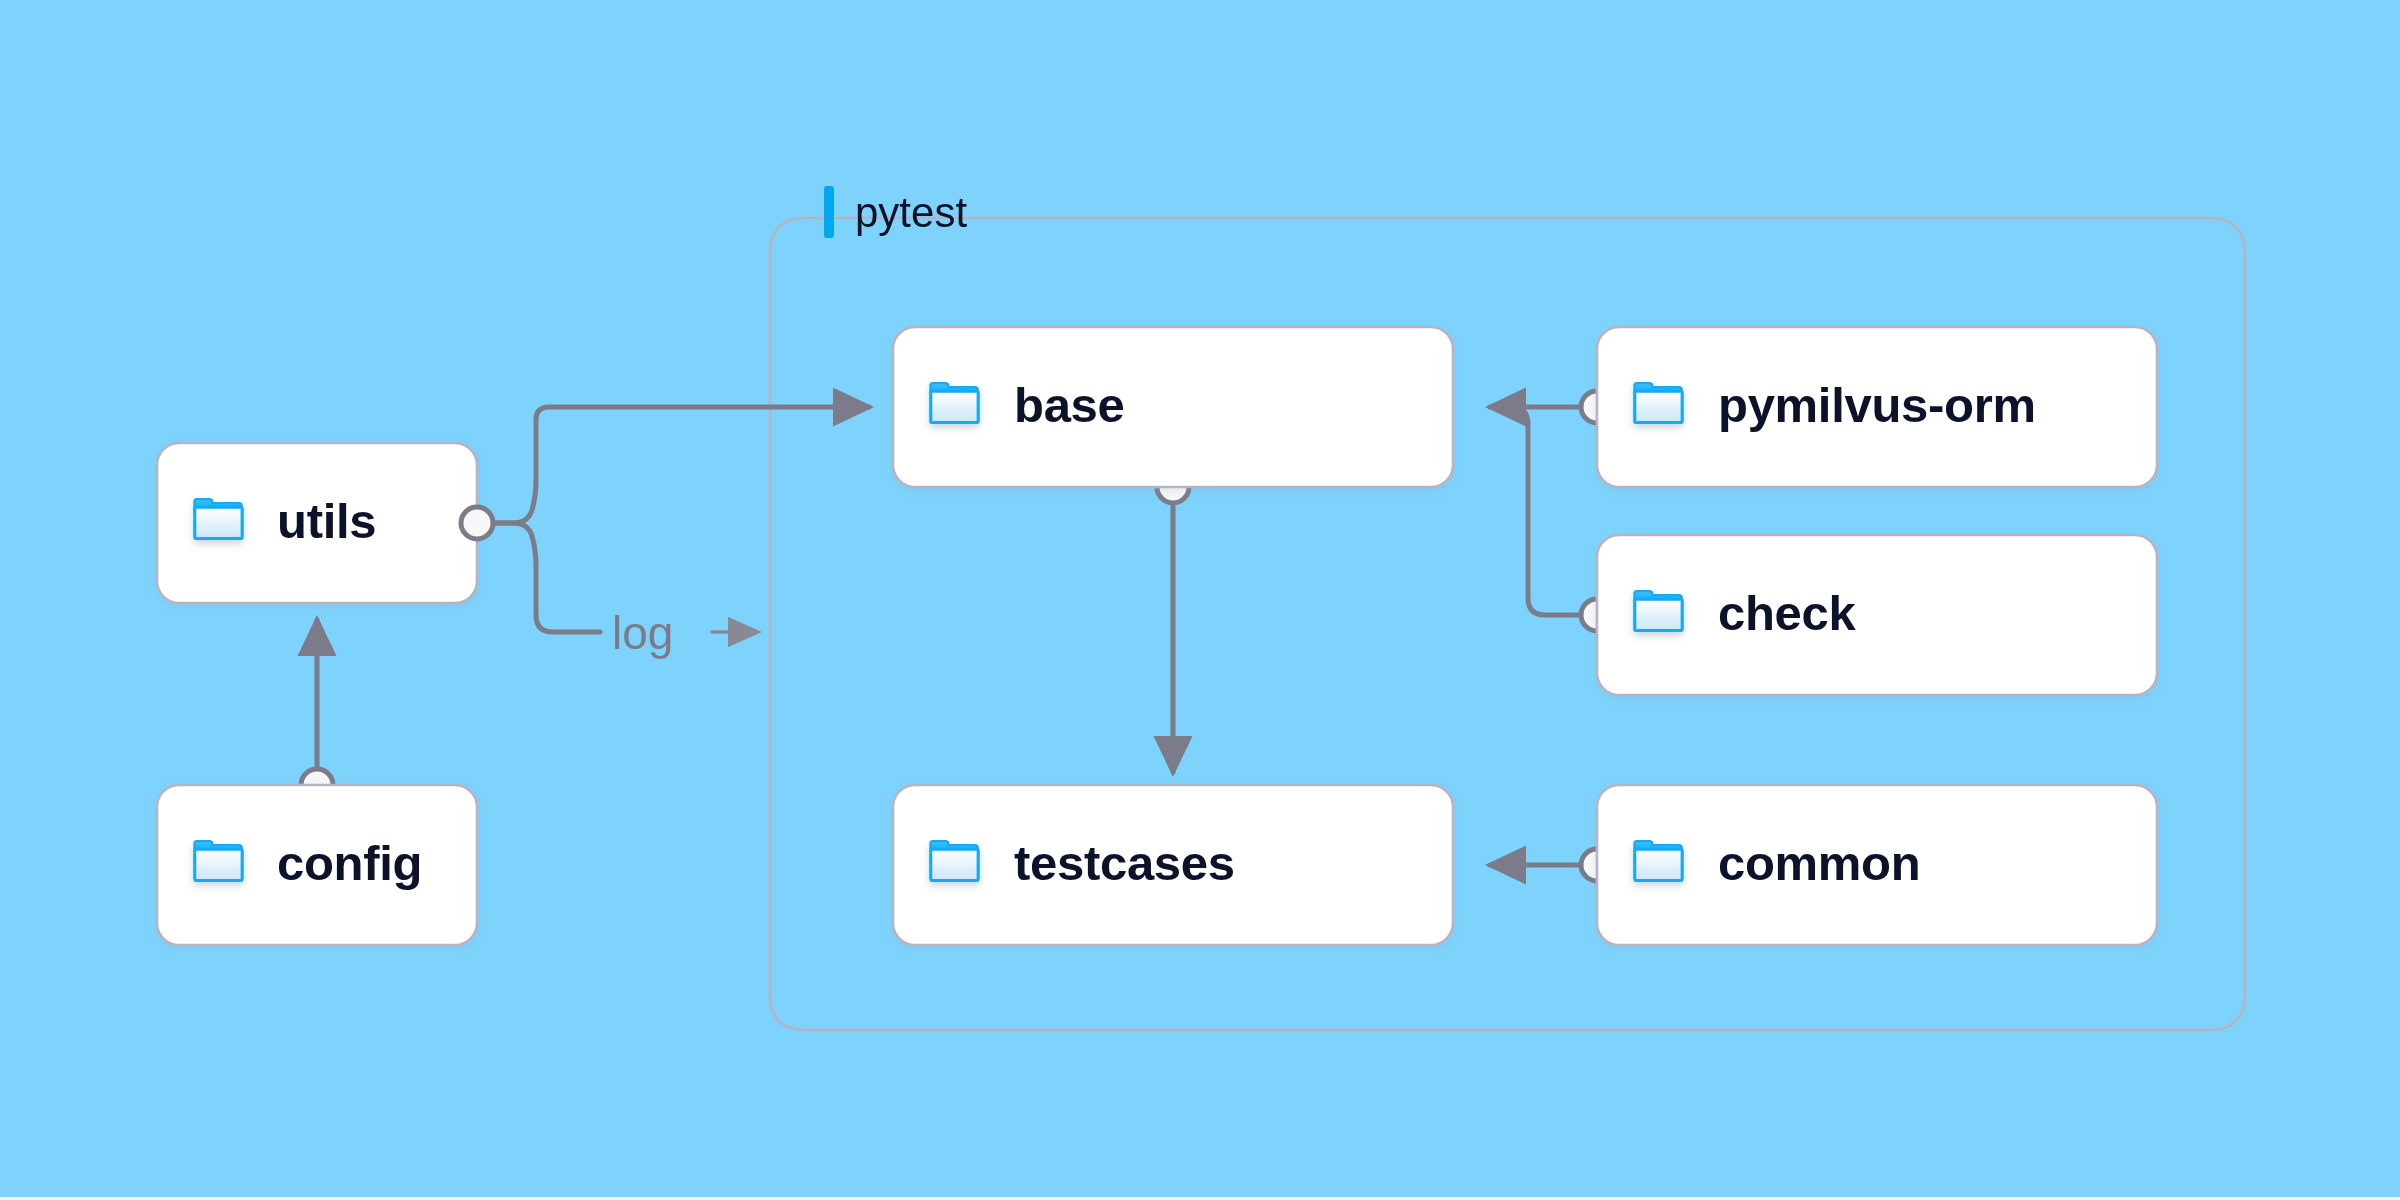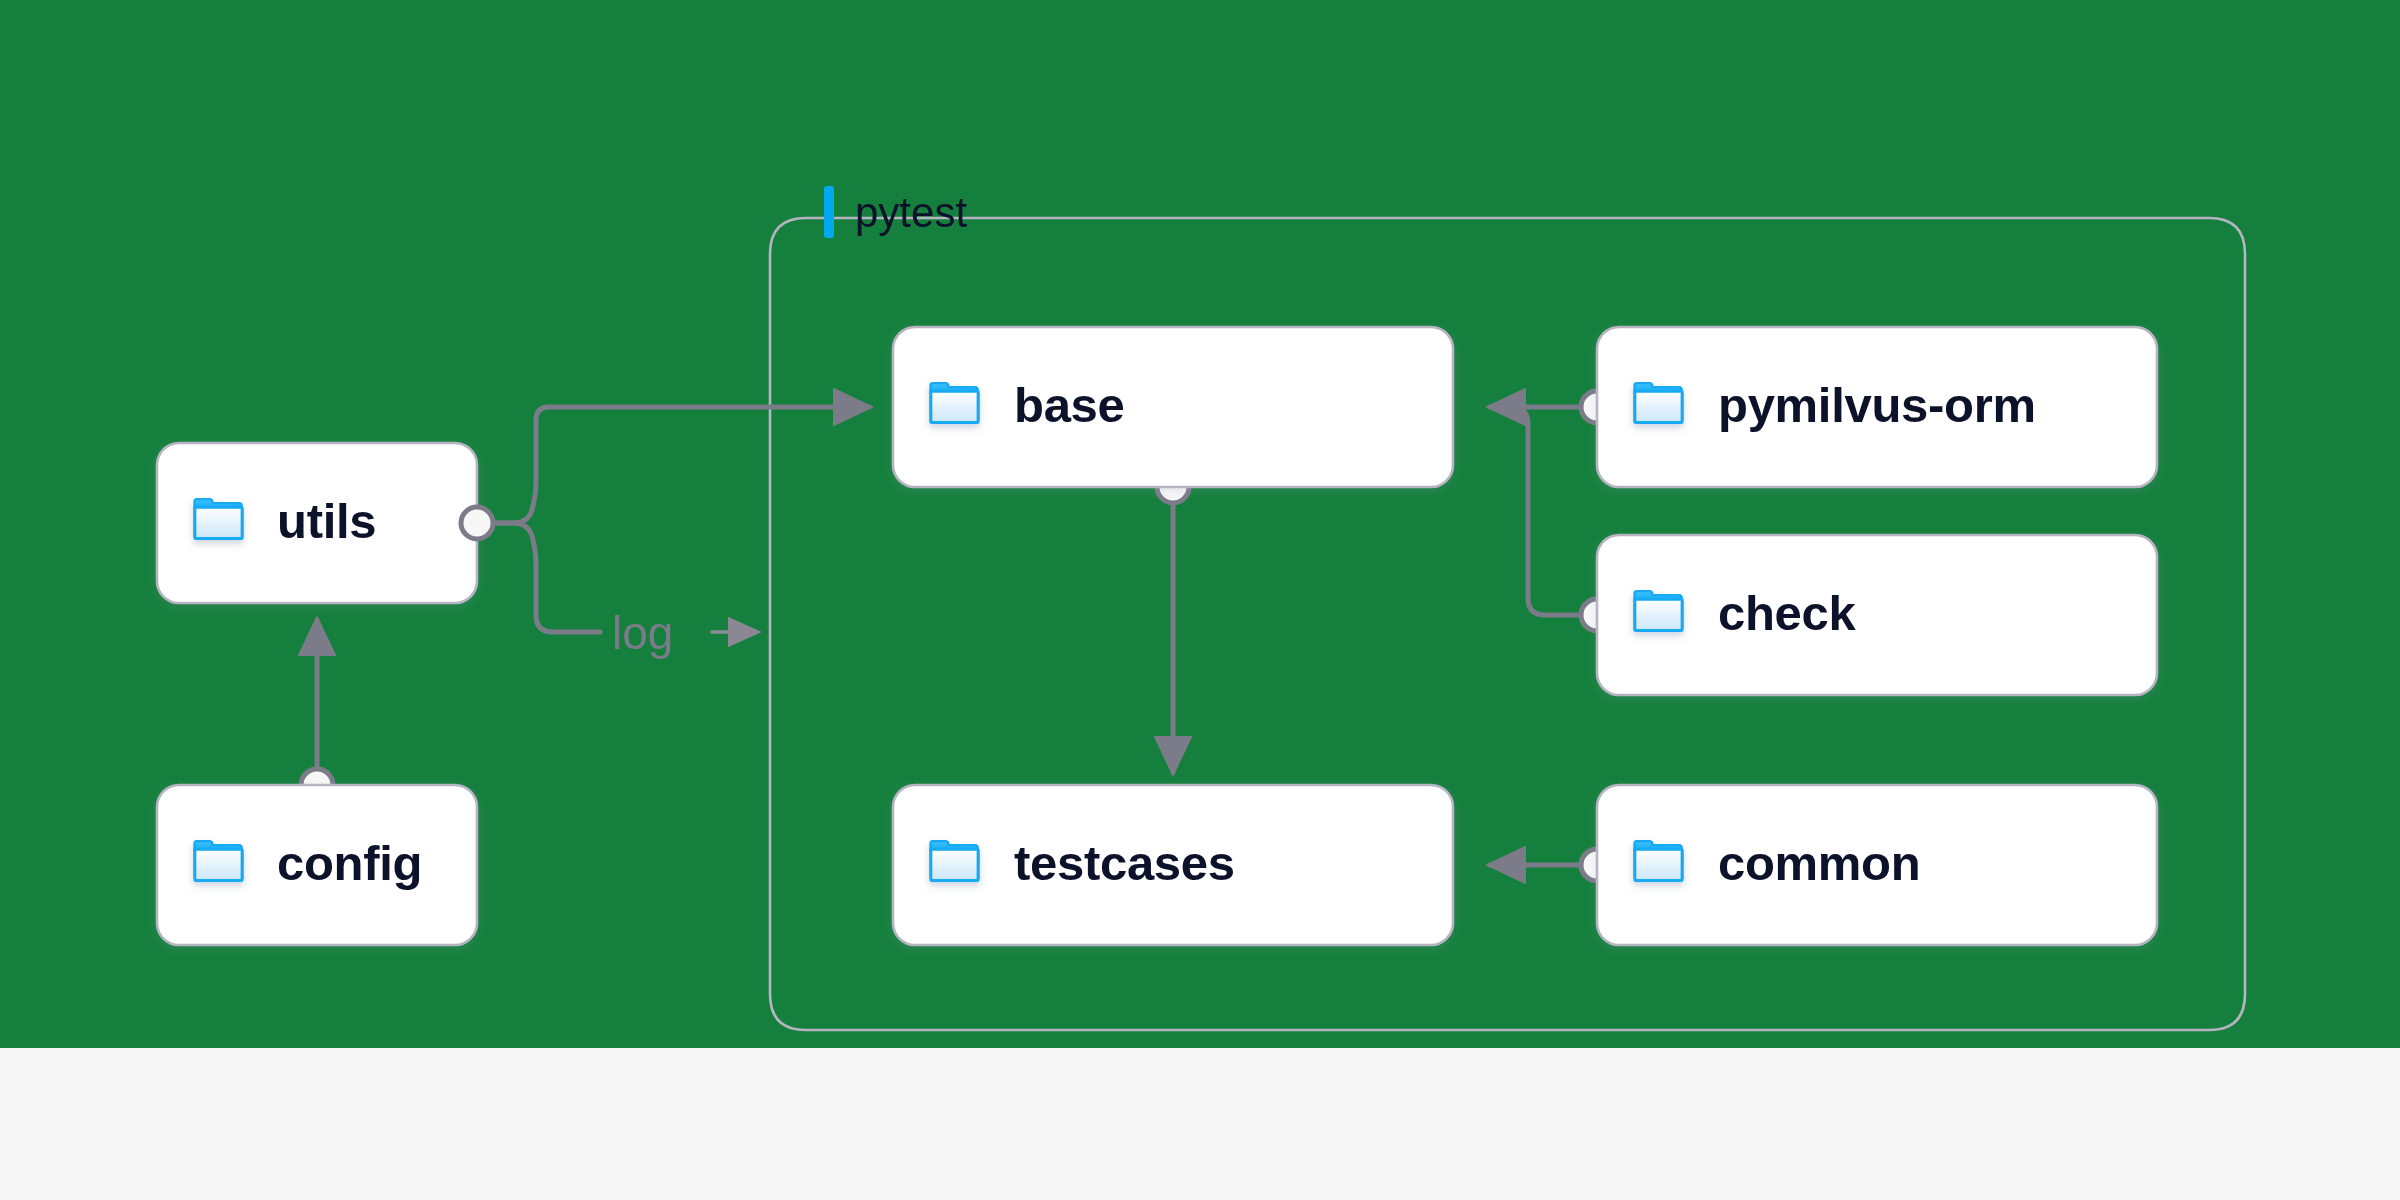--- a/index.html
+++ b/index.html
@@ -9,22 +9,22 @@
   }
   body {
     width: 2400px;
     height: 1200px;
     font-family: "Liberation Sans", sans-serif;
     overflow: hidden;
   }
   #stage {
     position: relative;
     width: 2400px;
-    height: 1048px;
-    background: #15803d;
+    height: 1197px;
+    background: #7dd3fc;
   }
   svg.diagram {
     position: absolute;
     inset: 0;
     width: 2400px;
     height: 1200px;
     display: block;
   }
   .node-box {
     fill: #ffffff;

